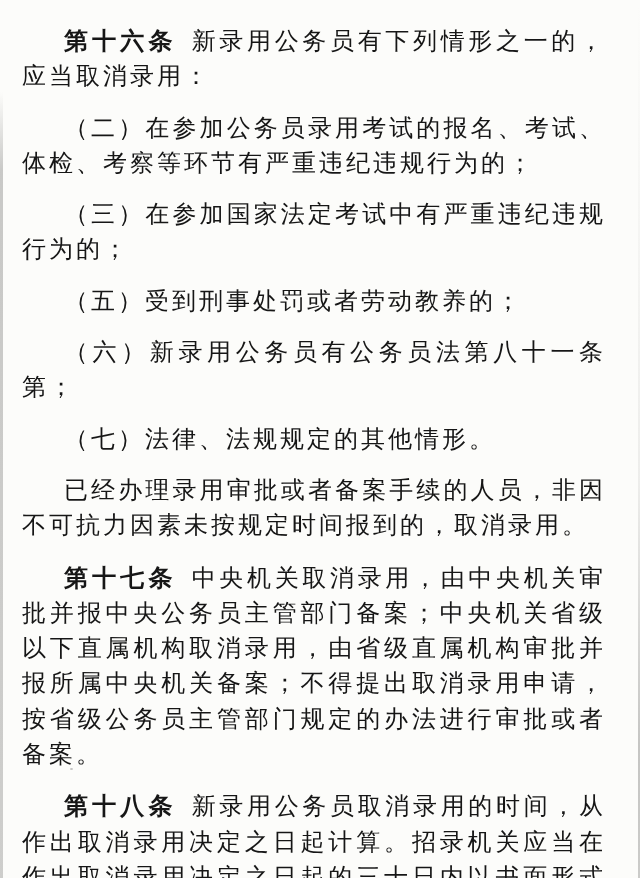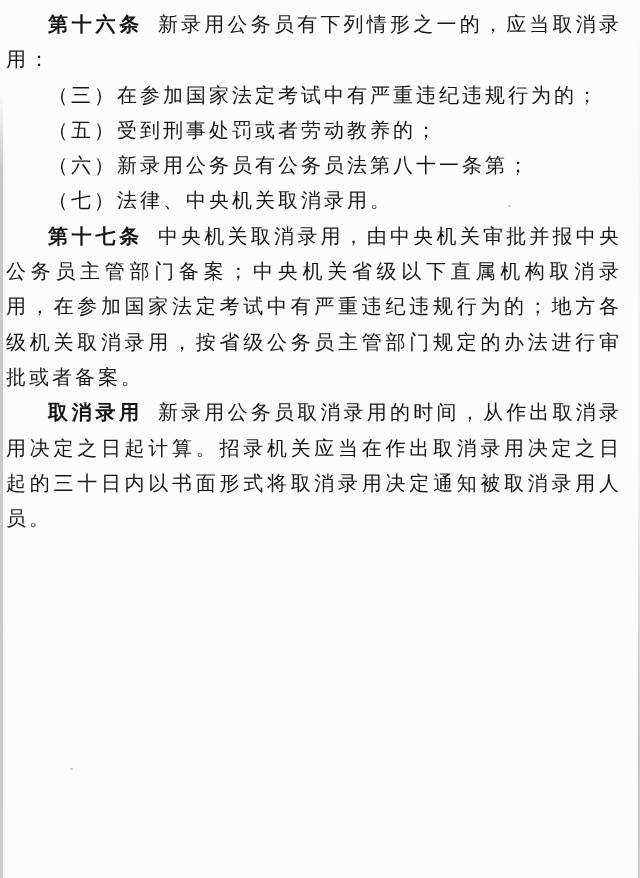--- a/index.html
+++ b/index.html
@@ -11,22 +11,22 @@
     position: relative;
     width: 640px;
     height: 878px;
     box-sizing: border-box;
     background: #fcfcfa;
     padding: 7px 18px 0 6px;
     overflow: hidden;
     font-family: "Liberation Serif", "DejaVu Serif", serif;
   }
   .para {
-    margin: 0;
-    font-size: 20px;
+    margin: 16px;
+    font-size: 24px;
     line-height: 35.3px;
     letter-spacing: 3px;
     text-indent: 42px;
     text-align: justify;
     color: #161616;
     font-weight: 500;
   }
   .art-heading {
     font-family: "Liberation Sans", "DejaVu Sans", sans-serif;
     font-weight: 700;
@@ -68,35 +68,37 @@
   }
 </style>
 </head>
 <body>
 
 <div class="page">
 
   <p class="para"><span class="art-heading">第十六条</span><span>新录用公务员有下列情形之一的，应当取消录用：</span></p>
 
 
+  <p class="para"><span>（二）在参加公务员录用考试的报名、考试、体检、考察等环节有严重违纪违规行为的；</span></p>
 
   <p class="para"><span>（三）在参加国家法定考试中有严重违纪违规行为的；</span></p>
 
 
   <p class="para"><span>（五）受到刑事处罚或者劳动教养的；</span></p>
 
   <p class="para"><span>（六）新录用公务员有公务员法第八十一条第；</span></p>
 
-  <p class="para"><span>（七）法律、中央机关取消录用。</span></p>
+  <p class="para"><span>（七）法律、法规规定的其他情形。</span></p>
+
+  <p class="para"><span>已经办理录用审批或者备案手续的人员，非因不可抗力因素未按规定时间报到的，取消录用。</span></p>
 
 
 
+  <p class="para"><span class="art-heading">第十七条</span><span>中央机关取消录用，由中央机关审批并报中央公务员主管部门备案；中央机关省级以下直属机构取消录用，由省级直属机构审批并报所属中央机关备案；不得提出取消录用申请，按省级公务员主管部门规定的办法进行审批或者备案。</span></p>
 
-  <p class="para"><span class="art-heading">第十七条</span><span>中央机关取消录用，由中央机关审批并报中央公务员主管部门备案；中央机关省级以下直属机构取消录用，在参加国家法定考试中有严重违纪违规行为的；地方各级机关取消录用，按省级公务员主管部门规定的办法进行审批或者备案。</span></p>
-
-  <p class="para"><span class="art-heading">取消录用</span><span>新录用公务员取消录用的时间，从作出取消录用决定之日起计算。招录机关应当在作出取消录用决定之日起的三十日内以书面形式将取消录用决定通知被取消录用人员。</span></p>
+  <p class="para"><span class="art-heading">第十八条</span><span>新录用公务员取消录用的时间，从作出取消录用决定之日起计算。招录机关应当在作出取消录用决定之日起的三十日内以书面形式将取消录用决定通知被取消录用人员。</span></p>
 
   <div class="scan-edge-left"></div>
   <div class="scan-edge-right"></div>
   <div class="scan-speck" style="left:508px; top:205px;"></div>
   <div class="scan-speck" style="left:70px; top:768px;"></div>
 
 </div>
 
 </body></html>

